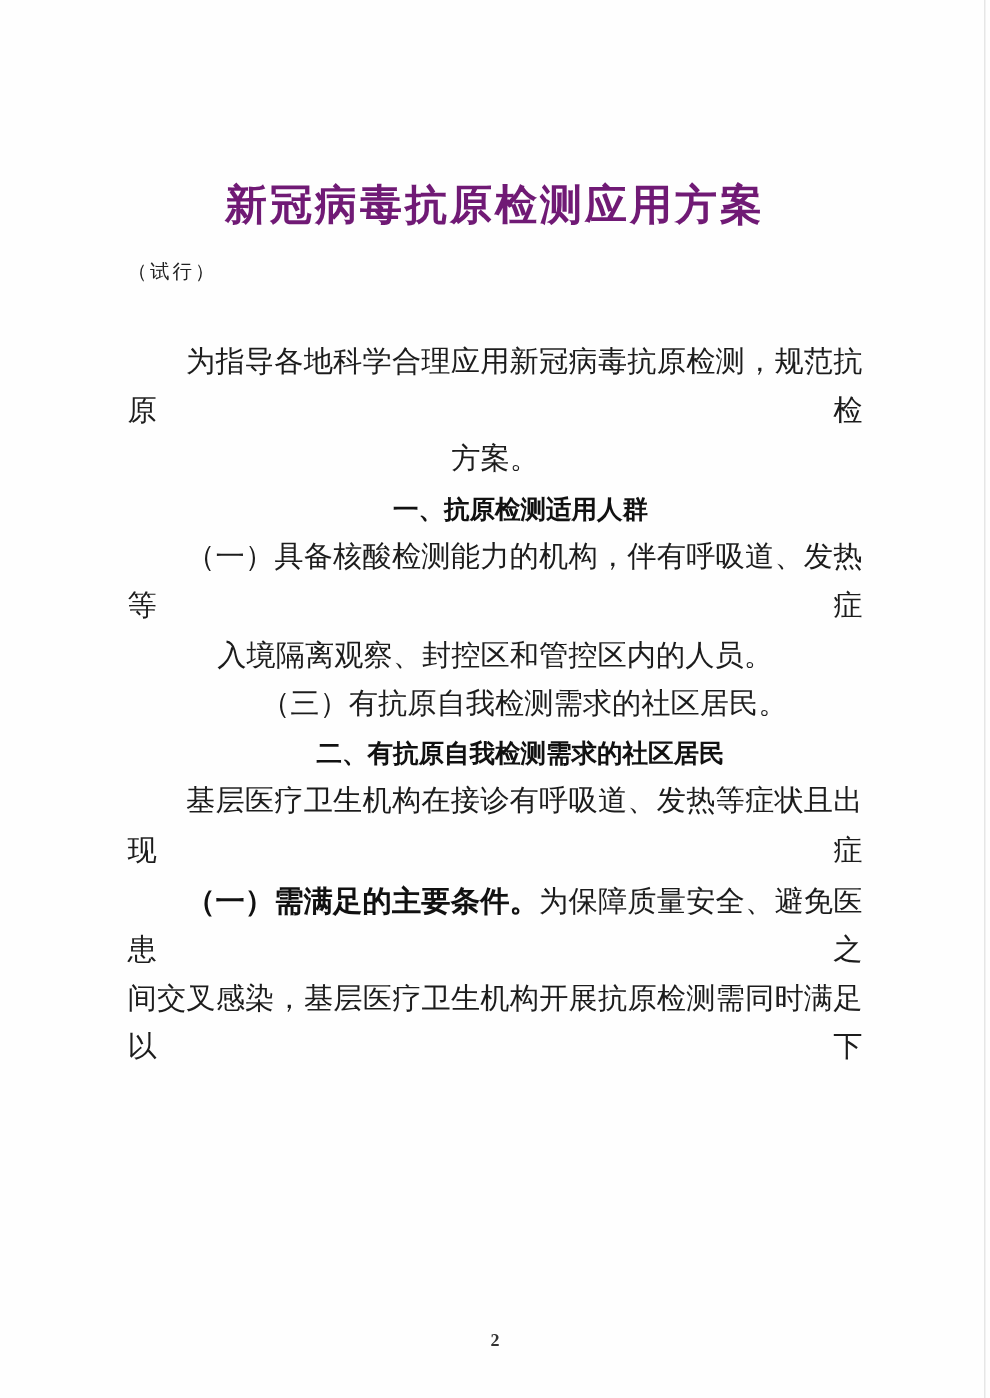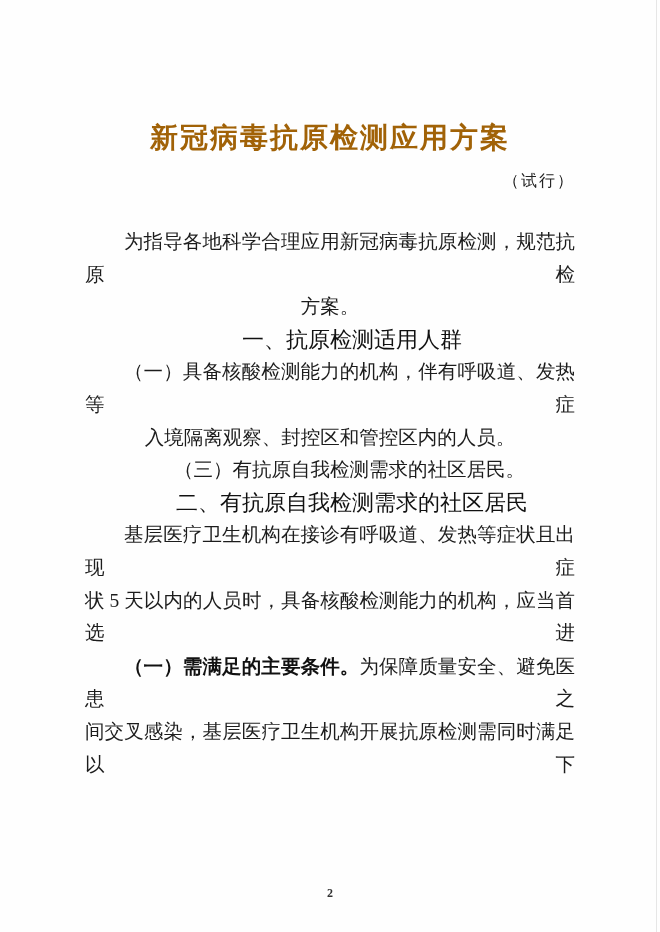--- a/index.html
+++ b/index.html
@@ -30,27 +30,27 @@
     top: 0;
   }
 
   .title {
     margin-top: 116px;
     text-align: center;
     font-size: 28px;
     font-weight: 700;
     letter-spacing: 2px;
     line-height: 44px;
-    color: #a16207;
+    color: #701a75;
   }
 
   .subtitle {
     margin-top: 9px;
-    text-align: right;
-    font-size: 16px;
+    text-align: left;
+    font-size: 13px;
     letter-spacing: 2px;
     line-height: 24px;
     color: #222;
   }
 
   .doc-body {
     margin-top: 33px;
     font-size: 19.5px;
     line-height: 32.6px;
     color: #1c1c1c;
@@ -62,23 +62,23 @@
 
   .line.indent { text-indent: 2em; }
 
   .line.fill {
     text-align: justify;
     text-align-last: justify;
     text-justify: inter-ideograph;
   }
 
   .heading .line {
-    font-weight: 400;
+    font-weight: 700;
     font-family: "Liberation Sans", "DejaVu Sans", sans-serif;
-    font-size: 22px;
+    font-size: 17px;
     color: #111;
   }
 
   .seg-bold {
     font-weight: 700;
     font-family: "Liberation Sans", "DejaVu Sans", sans-serif;
     color: #111;
   }
 
   .page-number {
@@ -131,21 +131,20 @@
           <div class="line"><span>入境隔离观察、封控区和管控区内的人员。</span></div>
         </div>
         <div class="block paragraph">
           <div class="line indent"><span>（三）有抗原自我检测需求的社区居民。</span></div>
         </div>
         <div class="block heading">
           <div class="line indent"><span>二、有抗原自我检测需求的社区居民</span></div>
         </div>
         <div class="block paragraph">
           <div class="line indent fill"><span>基层医疗卫生机构在接诊有呼吸道、发热等症状且出现症</span></div>
-          <div class="line fill"><span>状 5 天以内的人员时，具备核酸检测能力的机构，应当首选进</span></div>
         </div>
         <div class="block paragraph">
           <div class="line indent fill"><span class="seg-bold">（一）需满足的主要条件。</span><span>为保障质量安全、避免医患之</span></div>
           <div class="line fill"><span>间交叉感染，基层医疗卫生机构开展抗原检测需同时满足以下</span></div>
         </div>
       </div>
   </div>
 
   <div class="page-number">2</div>
 

